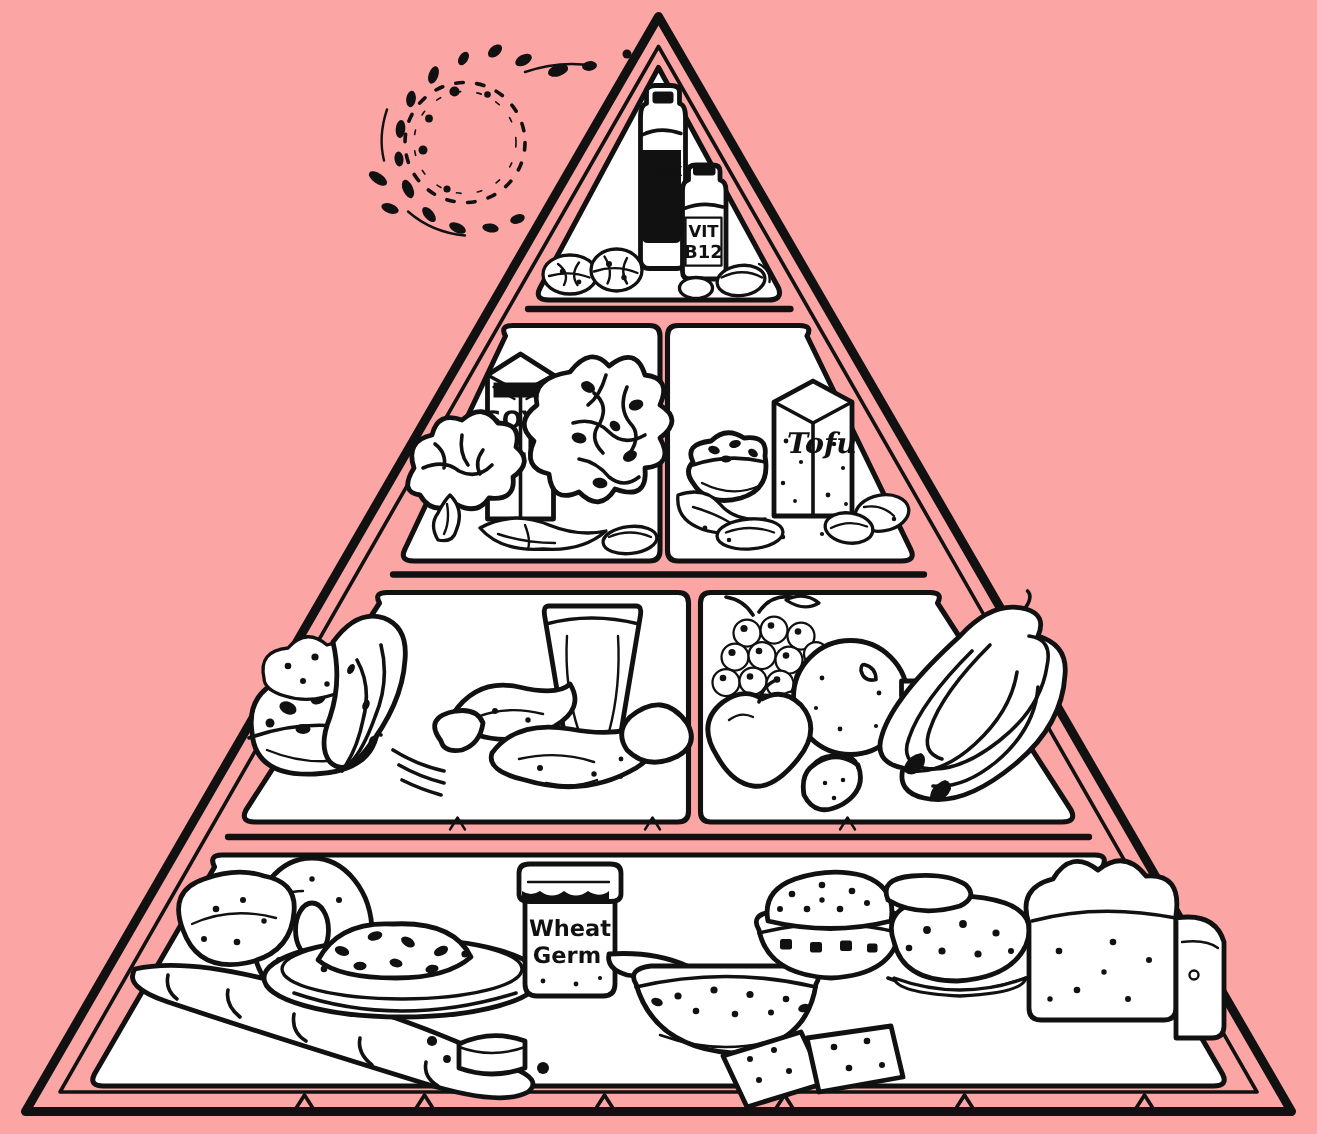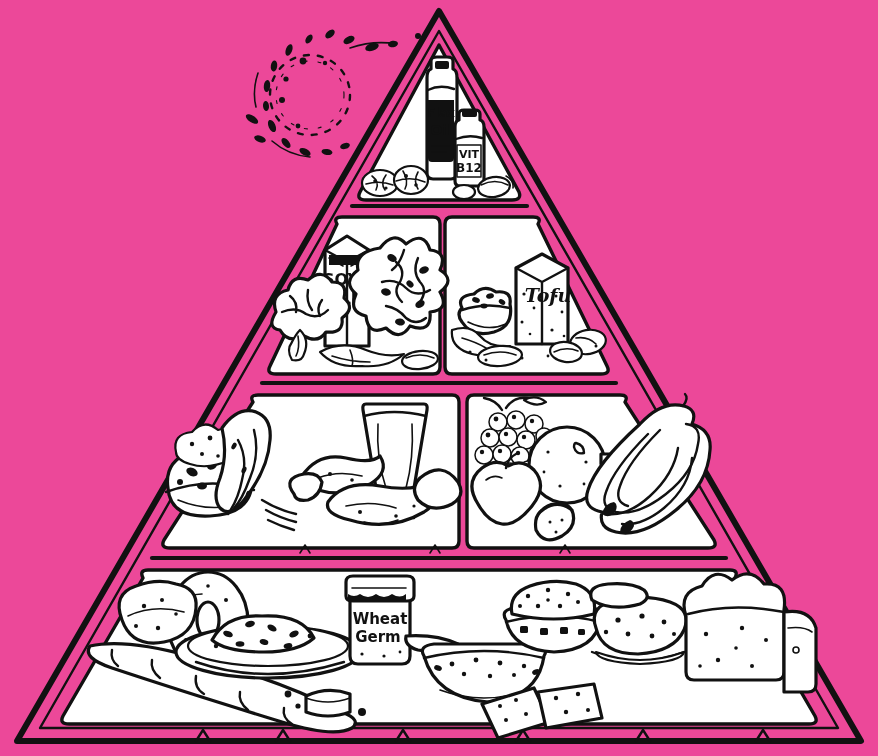--- a/index.html
+++ b/index.html
@@ -12,21 +12,21 @@
     width: 878px;
     height: 756px;
     overflow: hidden;
     font-family: "Liberation Sans", sans-serif;
     position: relative;
   }
   #stage {
     position: relative;
     width: 878px;
     height: 756px;
-    background: #ec4899;
+    background: #fca5a5;
   }
   #pyramid-svg {
     position: absolute;
     left: 0;
     top: 0;
     width: 878px;
     height: 756px;
     display: block;
   }
   .ln-hair { fill:none; stroke:#111111; stroke-width:1.1; stroke-linecap:round; stroke-linejoin:round; }

